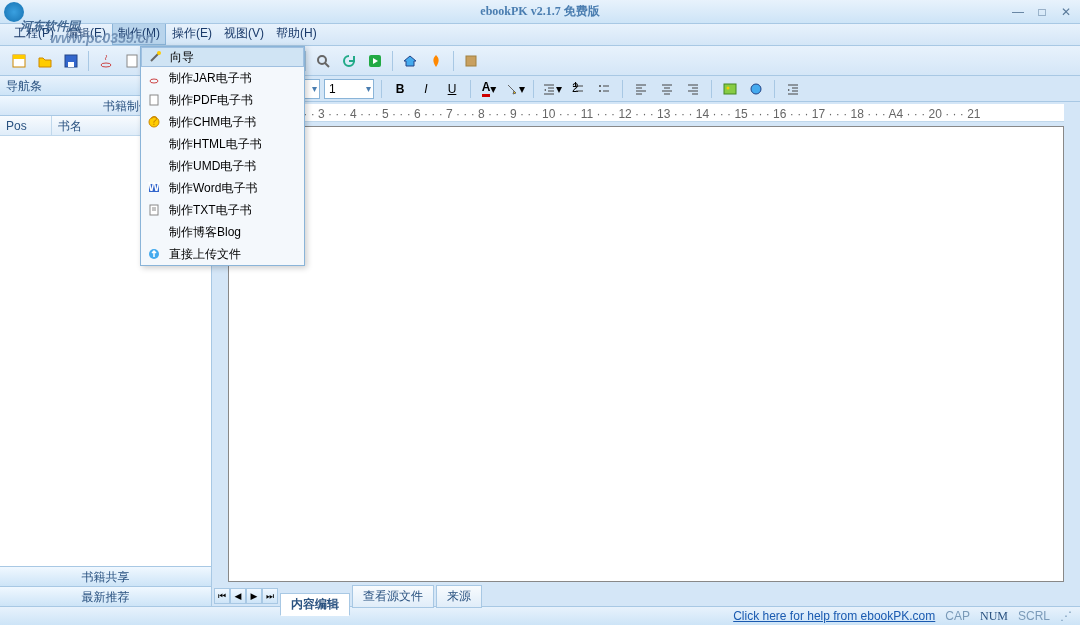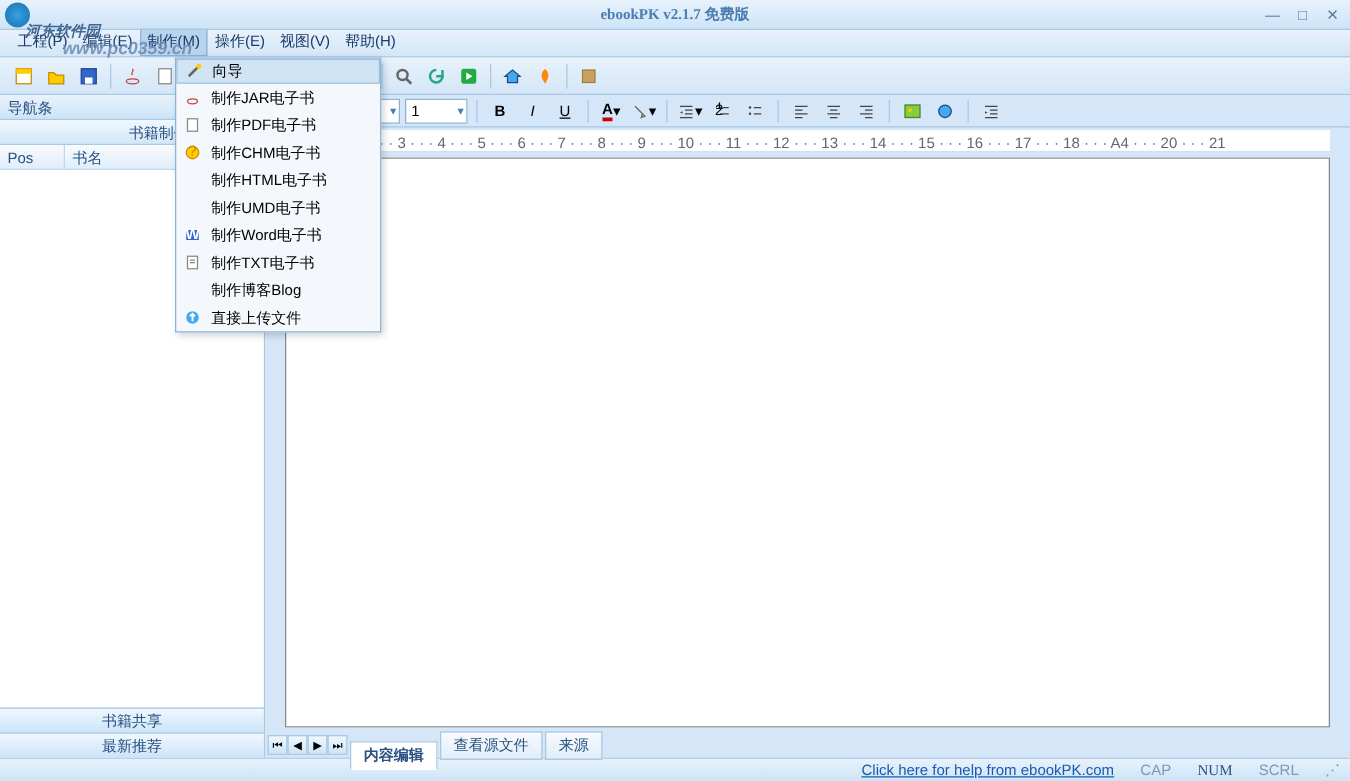--- a/index.html
+++ b/index.html
@@ -45,21 +45,21 @@
 
 .doc-wrap { flex: 1; background: #abc; margin: 4px 16px 4px 16px; overflow: auto; position: relative; }
 .doc { width: 100%; height: 100%; background: #fff; border: 1px solid #888; }
 
 .bottom-tabs { height: 20px; display: flex; align-items: center; padding-left: 0; }
 .bottom-tabs .nav-btns { display: flex; margin-left: 2px; }
 .bottom-tabs .nav-btn { width: 16px; height: 16px; background: linear-gradient(to bottom,#f0f8ff,#cde4f7); border: 1px solid #a8c8e4; display: flex; align-items: center; justify-content: center; font-size: 9px; cursor: pointer; }
 .bottom-tabs .tab { padding: 2px 10px; border: 1px solid #a8c8e4; background: linear-gradient(to bottom,#f8fbfe,#e0edf9); margin-left: 2px; cursor: pointer; color: #2a5280; }
 .bottom-tabs .tab.active { background: #fff; font-weight: bold; border-bottom-color: #fff; margin-top: 16px; }
 
-.statusbar { height: 19px; background: linear-gradient(to bottom, #e8f2fc, #cde4f7); display: flex; align-items: center; justify-content: flex-end; padding-right: 8px; border-top: 1px solid #a8c8e4; gap: 21px; }
+.statusbar { height: 19px; background: linear-gradient(to bottom, #e8f2fc, #cde4f7); display: flex; align-items: center; justify-content: flex-end; padding-right: 8px; border-top: 1px solid #a8c8e4; gap: 10px; }
 .statusbar .help-link { color: #1a5ab0; text-decoration: underline; cursor: pointer; }
 .statusbar .ind { color: #7a9ab8; }
 .statusbar .ind.active { color: #2a5280; font-family: Liberation Serif, serif; }
 
 .dropdown-menu { position: absolute; left: 140px; top: 46px; width: 165px; background: #f4f8fc; border: 1px solid #8ab4d8; box-shadow: 2px 2px 6px rgba(0,0,0,0.2); z-index: 100; }
 .dropdown-menu .dm-item { height: 22px; display: flex; align-items: center; padding-left: 4px; cursor: pointer; }
 .dropdown-menu .dm-item.hover { background: #d0e4f4; border: 1px solid #a0c0e0; height: 20px; }
 .dropdown-menu .dm-icon { width: 18px; height: 18px; margin-right: 6px; display: flex; align-items: center; justify-content: center; }
 
 svg { display: block; }

